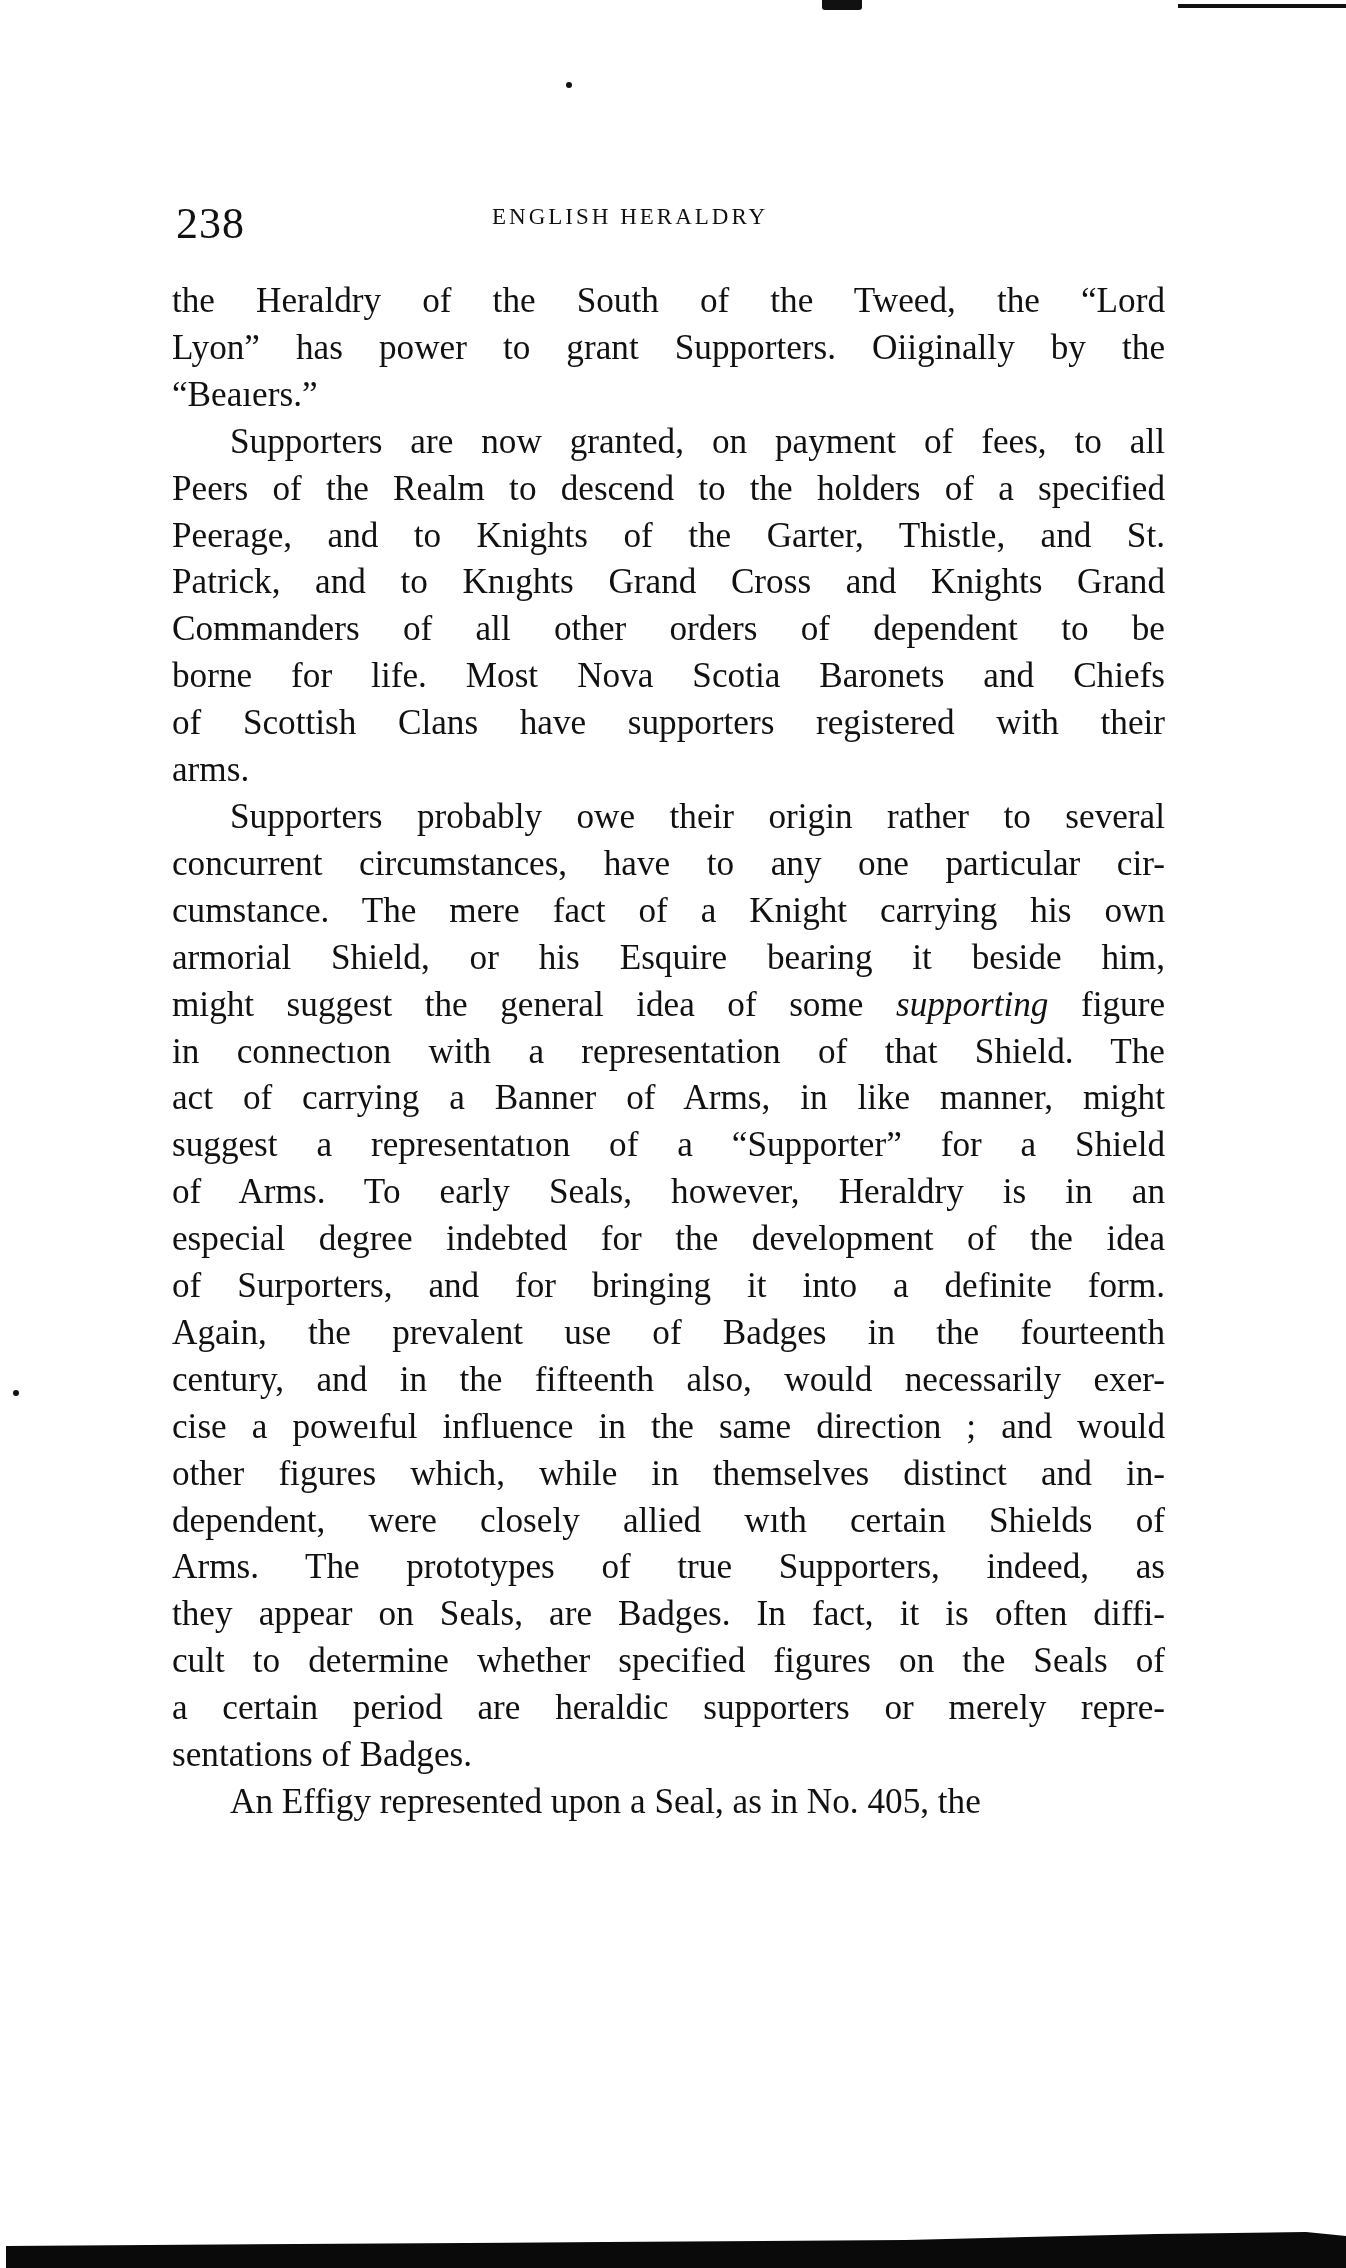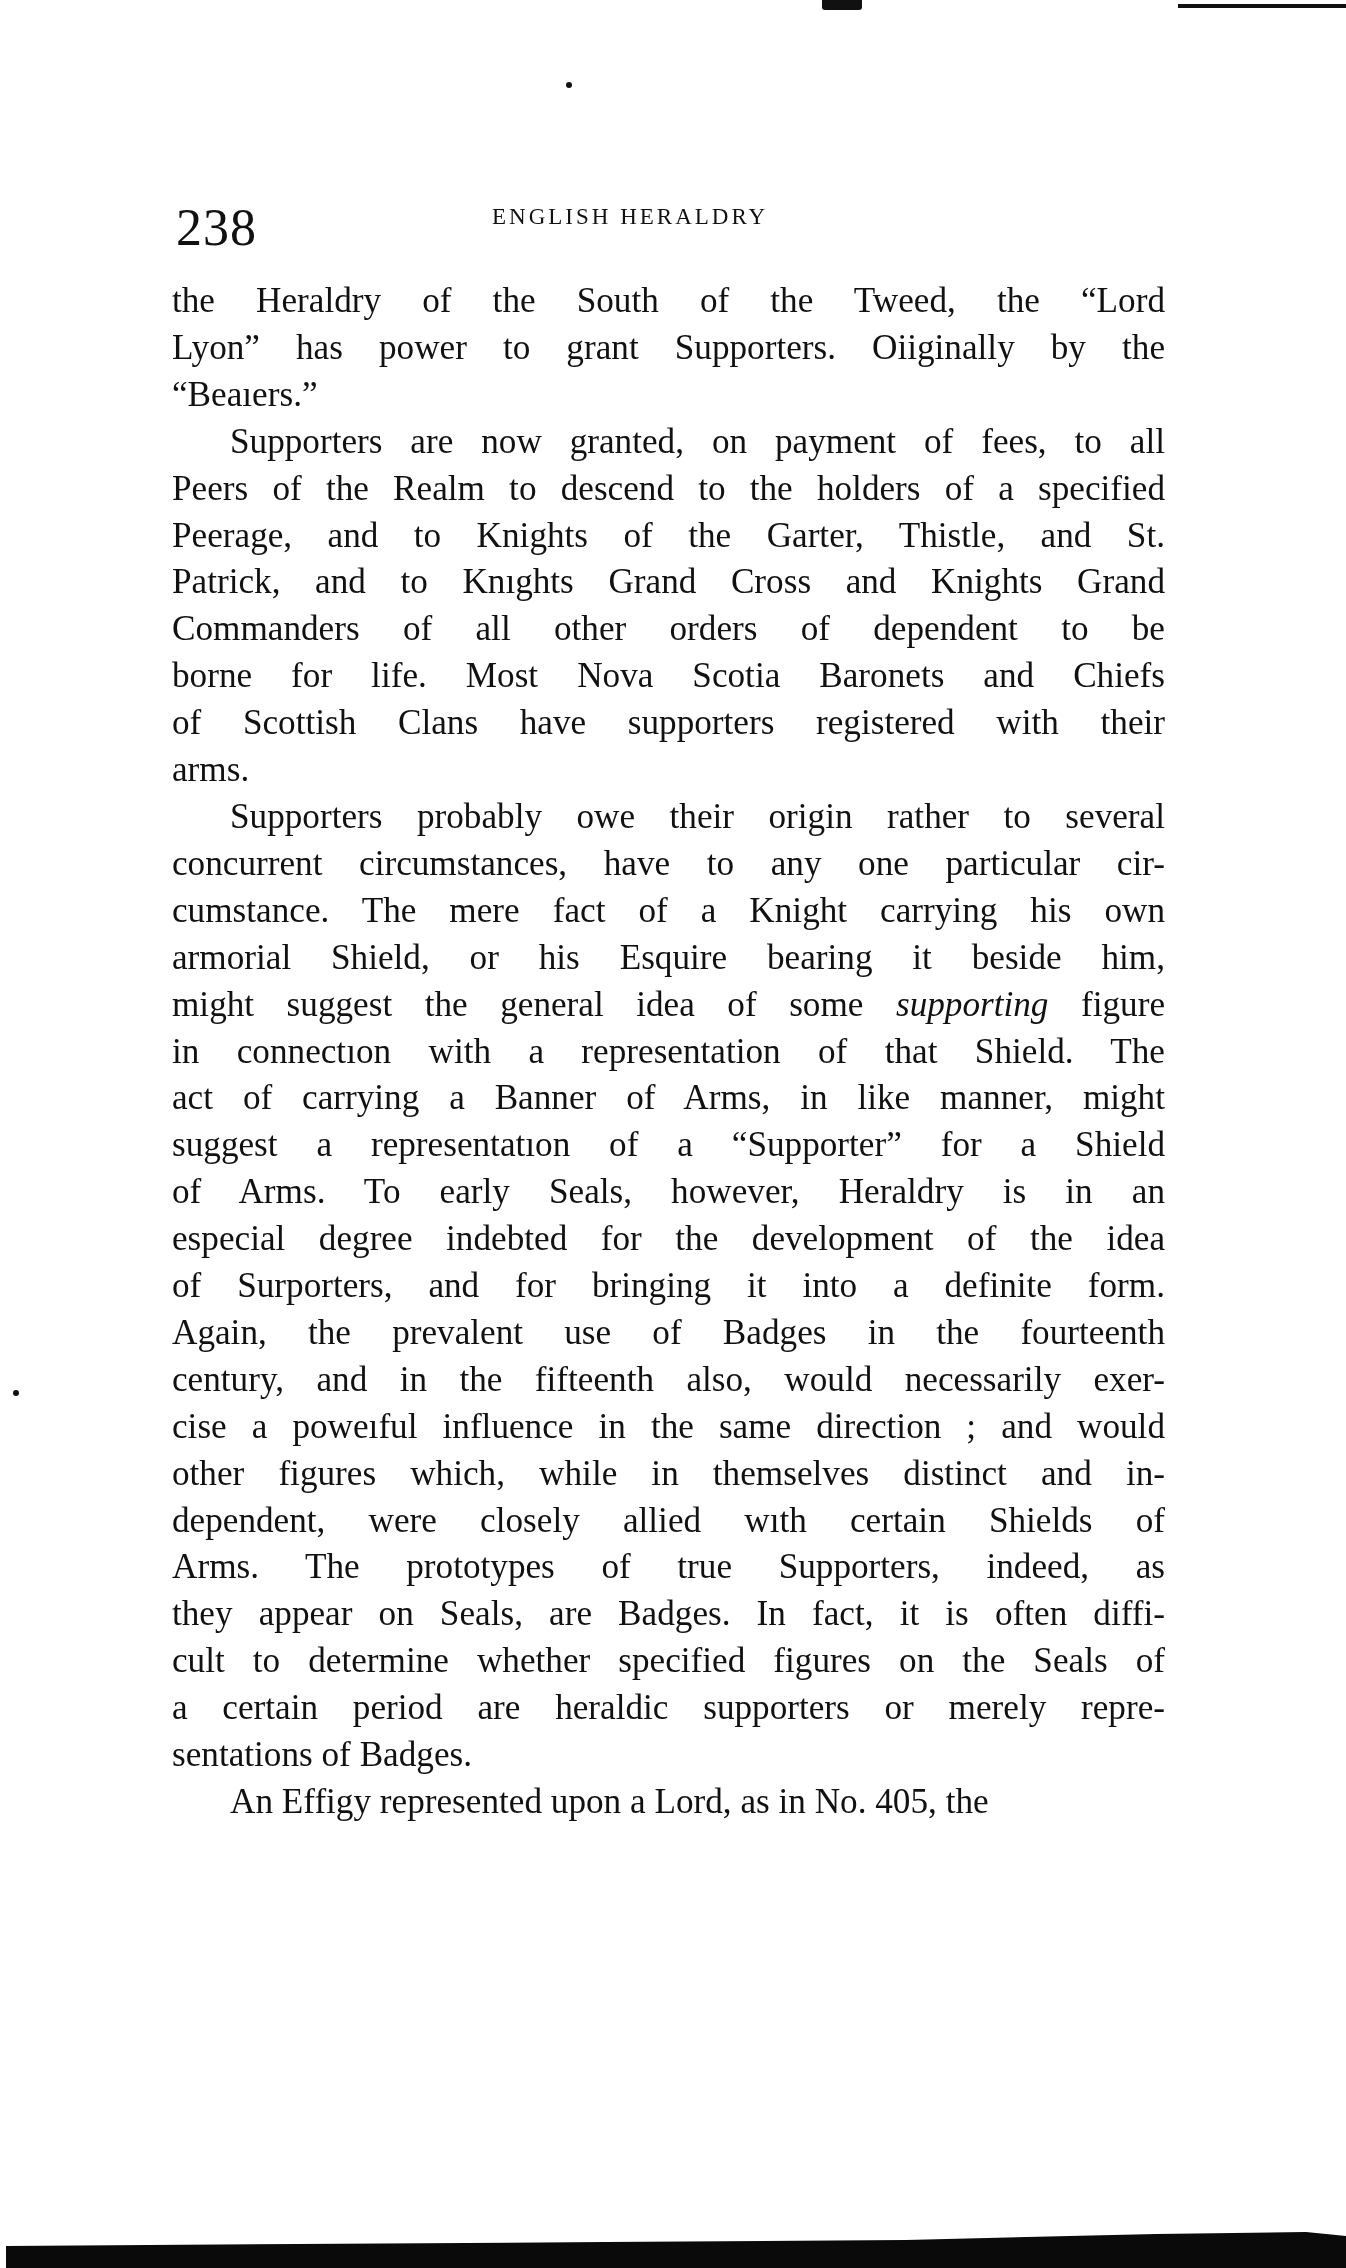--- a/index.html
+++ b/index.html
@@ -6,21 +6,21 @@
   body {
     width: 1346px; height: 2268px; background: #ffffff; position: relative; overflow: hidden;
     font-family: "Liberation Serif", "DejaVu Serif", serif; color: #111;
   }
   .scan-mark-top { position: absolute; top: 0; left: 822px; width: 40px; height: 10px; background: #111; border-radius: 0 0 3px 3px; }
   .scan-line-top { position: absolute; top: 4px; left: 1178px; width: 168px; height: 4px; background: #111; }
   .speck { position: absolute; width: 6px; height: 6px; border-radius: 50%; background: #111; }
   .speck-top { top: 82px; left: 566px; }
   .speck-left { top: 1390px; left: 13px; }
   .running-head { position: absolute; top: 198px; left: 172px; width: 993px; height: 50px; }
-  .page-number { position: absolute; left: 4px; top: 0; font-size: 52px; letter-spacing: 1px; }
+  .page-number { position: absolute; left: 4px; top: 0; font-size: 44px; letter-spacing: 1px; }
   .head-title { position: absolute; left: 320px; top: 6px; font-size: 23px; letter-spacing: 3px; }
   .text-body { position: absolute; top: 278px; left: 172px; width: 993px; }
   .para { margin: 0; font-size: 35.2px; line-height: 46.9px; text-align: justify; }
   .para.indent { text-indent: 58px; }
   .line { display: block; text-align: justify; text-align-last: justify; white-space: nowrap; }
   .line.last { text-align-last: left; }
   .para.indent .line:first-child { padding-left: 58px; }
   .para.indent { text-indent: 0; }
   em { font-style: italic; }
   .bottom-edge {
@@ -73,19 +73,19 @@
       <span class="line">cise a poweıful influence in the same direction ; and would</span>
       <span class="line">other figures which, while in themselves distinct and in-</span>
       <span class="line">dependent, were closely allied wıth certain Shields of</span>
       <span class="line">Arms.  The prototypes of true Supporters, indeed, as</span>
       <span class="line">they appear on Seals, are Badges.  In fact, it is often diffi-</span>
       <span class="line">cult to determine whether specified figures on the Seals of</span>
       <span class="line">a certain period are heraldic supporters or merely repre-</span>
       <span class="line last">sentations of Badges.</span>
     </p>
     <p class="para indent">
-      <span class="line last">An Effigy represented upon a Lord, as in No. 405, the</span>
+      <span class="line last">An Effigy represented upon a Seal, as in No. 405, the</span>
     </p>
   </main>
 
 <svg class="bottom-edge" viewBox="0 0 1340 36" preserveAspectRatio="none">
   <path d="M0 14 L600 10 L900 8 L1150 2 L1300 0 L1340 4 L1340 36 L0 36 Z" fill="#0a0a0a"></path>
 </svg>
 
 </body></html>

